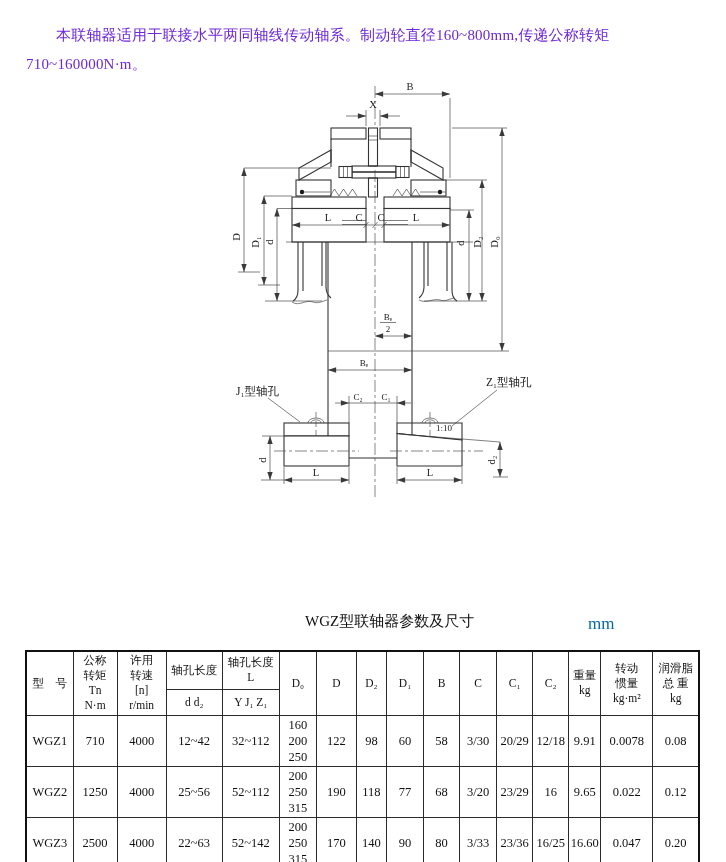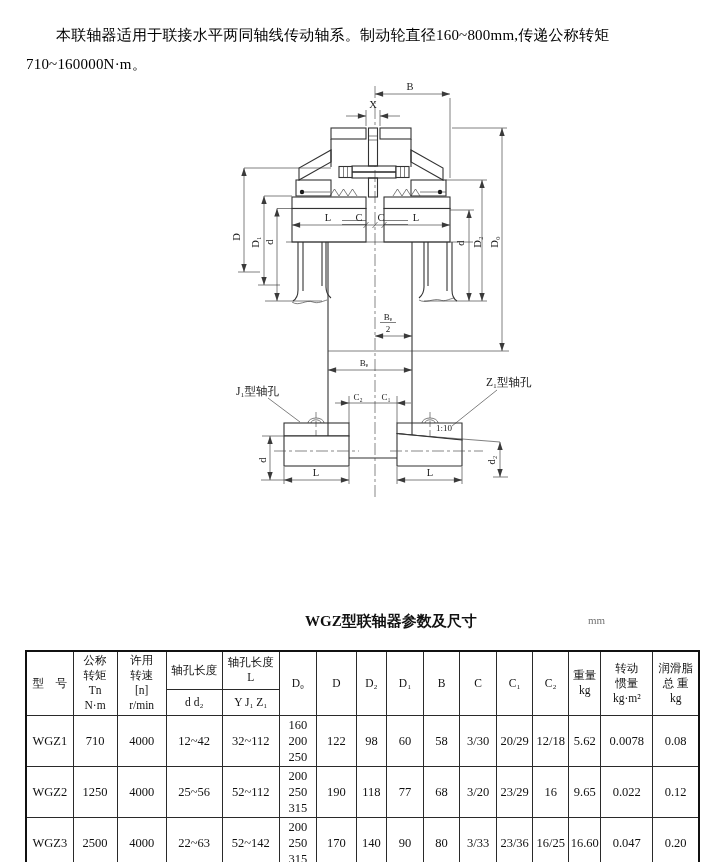--- a/index.html
+++ b/index.html
@@ -4,26 +4,26 @@
 <style>
   html,body{margin:0;padding:0;}
   body{
     width:726px;height:862px;position:relative;background:#ffffff;
     font-family:"Liberation Serif","DejaVu Serif",serif;color:#1a1a1a;
     overflow:hidden;
   }
   .intro{
     position:absolute;left:26px;top:6px;width:674px;
     font-size:15px;line-height:1.95;text-indent:2em;
-    letter-spacing:0.2px;color:#000000;
+    letter-spacing:0.2px;color:#6d28d9;
   }
   .drawing{position:absolute;left:0;top:70px;}
   .caption-row{position:absolute;left:0;top:612px;width:726px;height:24px;}
-  .table-title{position:absolute;left:305px;top:0;font-size:15px;color:#111;font-weight:bold;}
-  .unit-label{position:absolute;left:588px;top:2px;font-size:11px;color:#737373;}
+  .table-title{position:absolute;left:305px;top:0;font-size:15px;color:#111;}
+  .unit-label{position:absolute;left:588px;top:2px;font-size:17px;color:#0369a1;}
   table.params{
     position:absolute;left:25px;top:650px;width:675px;
     border-collapse:collapse;table-layout:fixed;
     font-size:12.5px;color:#111;
   }
   table.params th,table.params td{
     border:1px solid #2a2a2a;text-align:center;vertical-align:middle;
     padding:1px 0;white-space:pre-line;line-height:1.28;overflow:hidden;
   }
   table.params th{font-weight:normal;font-size:11.5px;line-height:1.3;}
@@ -317,21 +317,21 @@
       <td>160
 200
 250</td>
       <td>122</td>
       <td>98</td>
       <td>60</td>
       <td>58</td>
       <td>3/30</td>
       <td>20/29</td>
       <td>12/18</td>
-      <td>5.62</td>
+      <td>9.91</td>
       <td>0.0078</td>
       <td>0.08</td>
     </tr>
     <tr class="dr">
       <td>WGZ2</td>
       <td>1250</td>
       <td>4000</td>
       <td>25~56</td>
       <td>52~112</td>
       <td>200

